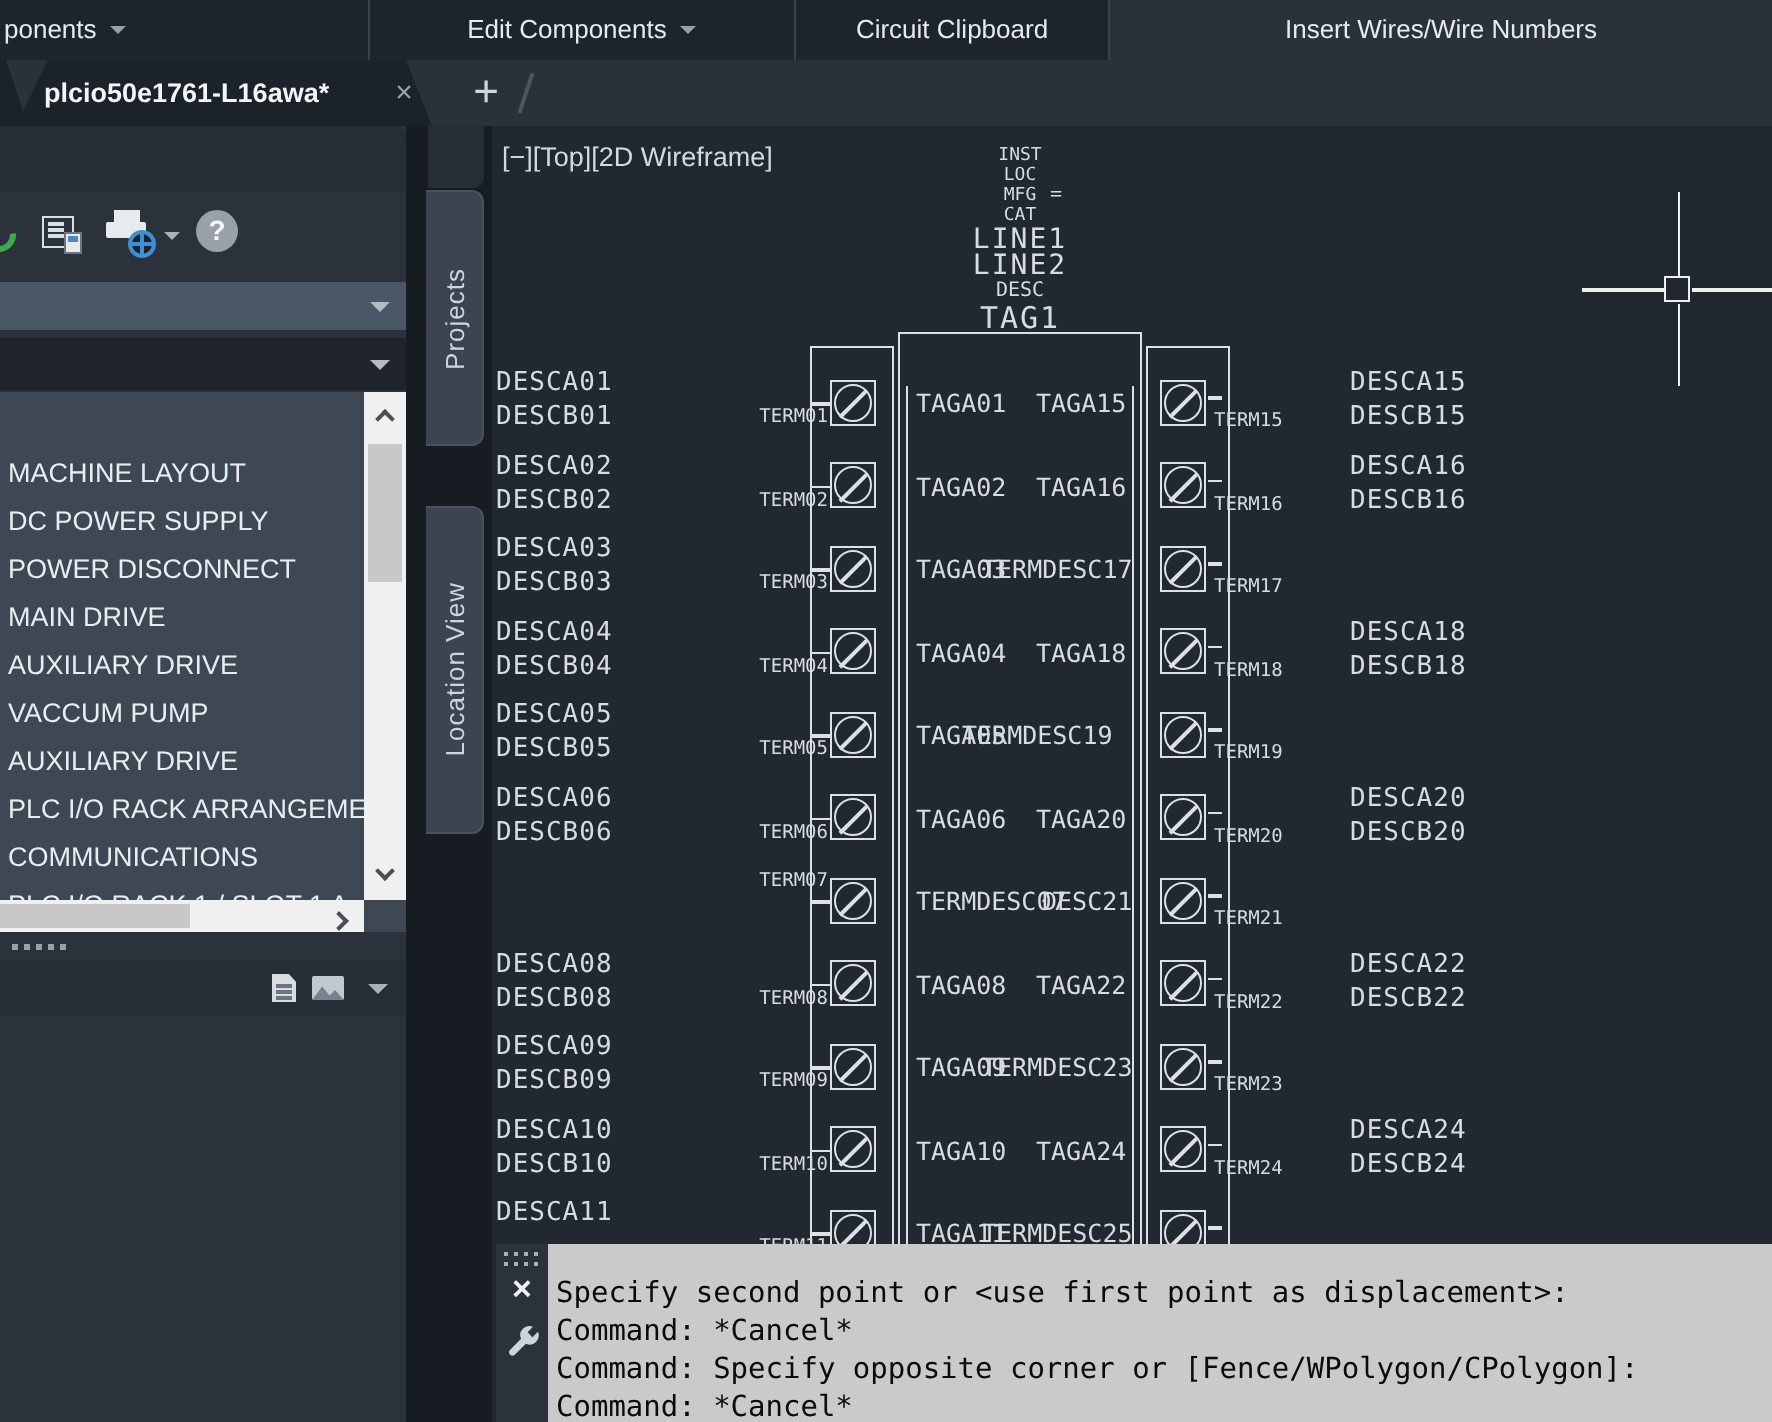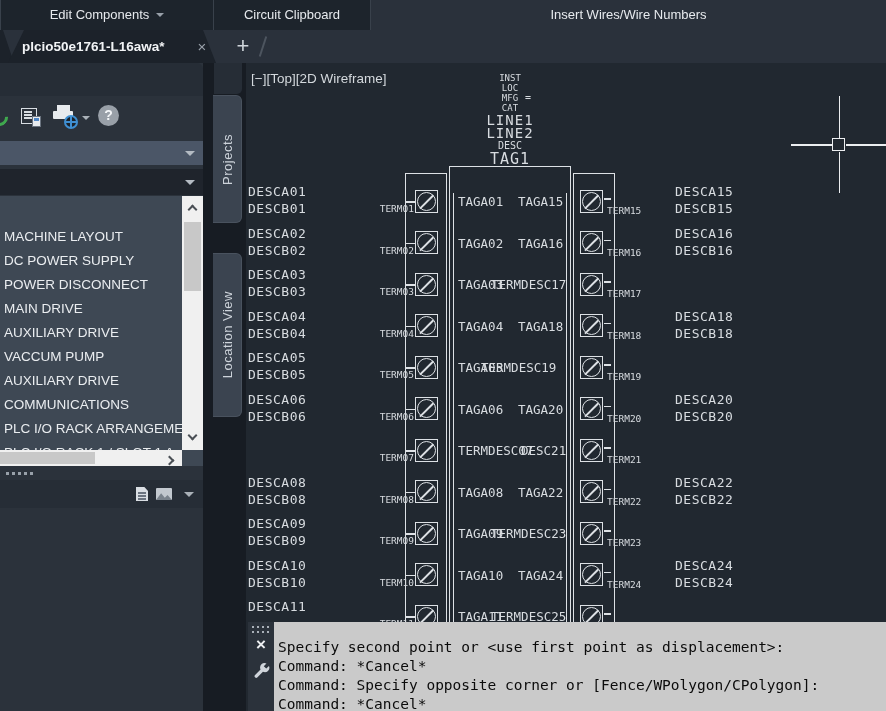--- a/index.html
+++ b/index.html
@@ -122,20 +122,23 @@
         background-size:100% 2px,100% 2px;background-position:0 0,0 5px;background-repeat:no-repeat}
   .cmd-x{position:absolute;left:4px;top:14px;width:18px;height:18px;color:#eef1f3;font-size:17px;font-weight:bold;line-height:18px;text-align:center}
   .cmd-wrench{position:absolute;left:4px;top:40px;width:18px;height:18px}
   .clines{position:absolute;left:26px;top:0;right:0;bottom:0}
   .cline{position:absolute;left:4px;font-family:"DejaVu Sans Mono",monospace;font-size:14.5px;color:#0b0b0b;white-space:pre}
 </style>
 </head>
 <body>
 
 <div class="menubar">
+  <div class="menu-item m1">
+    <span>ponents</span><span class="caret"></span>
+  </div>
   <div class="msep"></div>
   <div class="menu-item m2">
     <span>Edit Components</span><span class="caret"></span>
   </div>
   <div class="msep"></div>
   <div class="menu-item m3">
     <span>Circuit Clipboard</span>
   </div>
   <div class="msep"></div>
   <div class="menu-item m4">
@@ -185,22 +188,22 @@
 
   <div class="tree">
     <ul id="tree-list">
         <li>MACHINE LAYOUT</li>
         <li>DC POWER SUPPLY</li>
         <li>POWER DISCONNECT</li>
         <li>MAIN DRIVE</li>
         <li>AUXILIARY DRIVE</li>
         <li>VACCUM PUMP</li>
         <li>AUXILIARY DRIVE</li>
+        <li>PLC I/O RACK ARRANGEME</li>
         <li>COMMUNICATIONS</li>
-        <li>PLC I/O RACK ARRANGEME</li>
         <li>PLC I/O RACK 1 / SLOT 1  A</li>
       </ul>
     <div class="vscroll">
       <div class="sbtn" style="top:0">
           <span class="chev up"></span>
         </div>
       <div class="vthumb" style="top:26px;height:69px"></div>
       <div class="sbtn" style="top:230px">
           <span class="chev down"></span>
         </div>
@@ -347,21 +350,21 @@
       </div>
       <div class="tag" style="left: 212px; top: 338.5px;">TAGA06</div>
       <div class="tag" style="left: 272px; top: 338.5px;">TAGA20</div>
       <div class="term" style="left: 334px; top: 334px;">
         <div class="circ"></div>
         <div class="slash"></div>
       </div>
       <div class="hline" style="left: 358px; top: 342.5px; width: 7px;"></div>
       <div class="tlabel right" style="left: 361px; top: 349.5px;">TERM20</div>
       <div class="desc right" style="top: 327.5px;"><div class="dl">DESCA20</div><div class="dl">DESCB20</div></div>
-      <div class="tlabel left" style="top: 389px;">TERM07</div>
+      <div class="tlabel left" style="top: 372px;">TERM07</div>
       <div class="hline" style="left: 159px; top: 387px; width: 10px;"></div>
       <div class="term" style="left: 169px; top: 375.5px;">
         <div class="circ"></div>
         <div class="slash"></div>
       </div>
       <div class="tag" style="left: 212px; top: 380px;">TERMDESC07</div>
       <div class="tag" style="left: 275px; top: 380px;">DESC21</div>
       <div class="term" style="left: 334px; top: 375.5px;">
         <div class="circ"></div>
         <div class="slash"></div>

